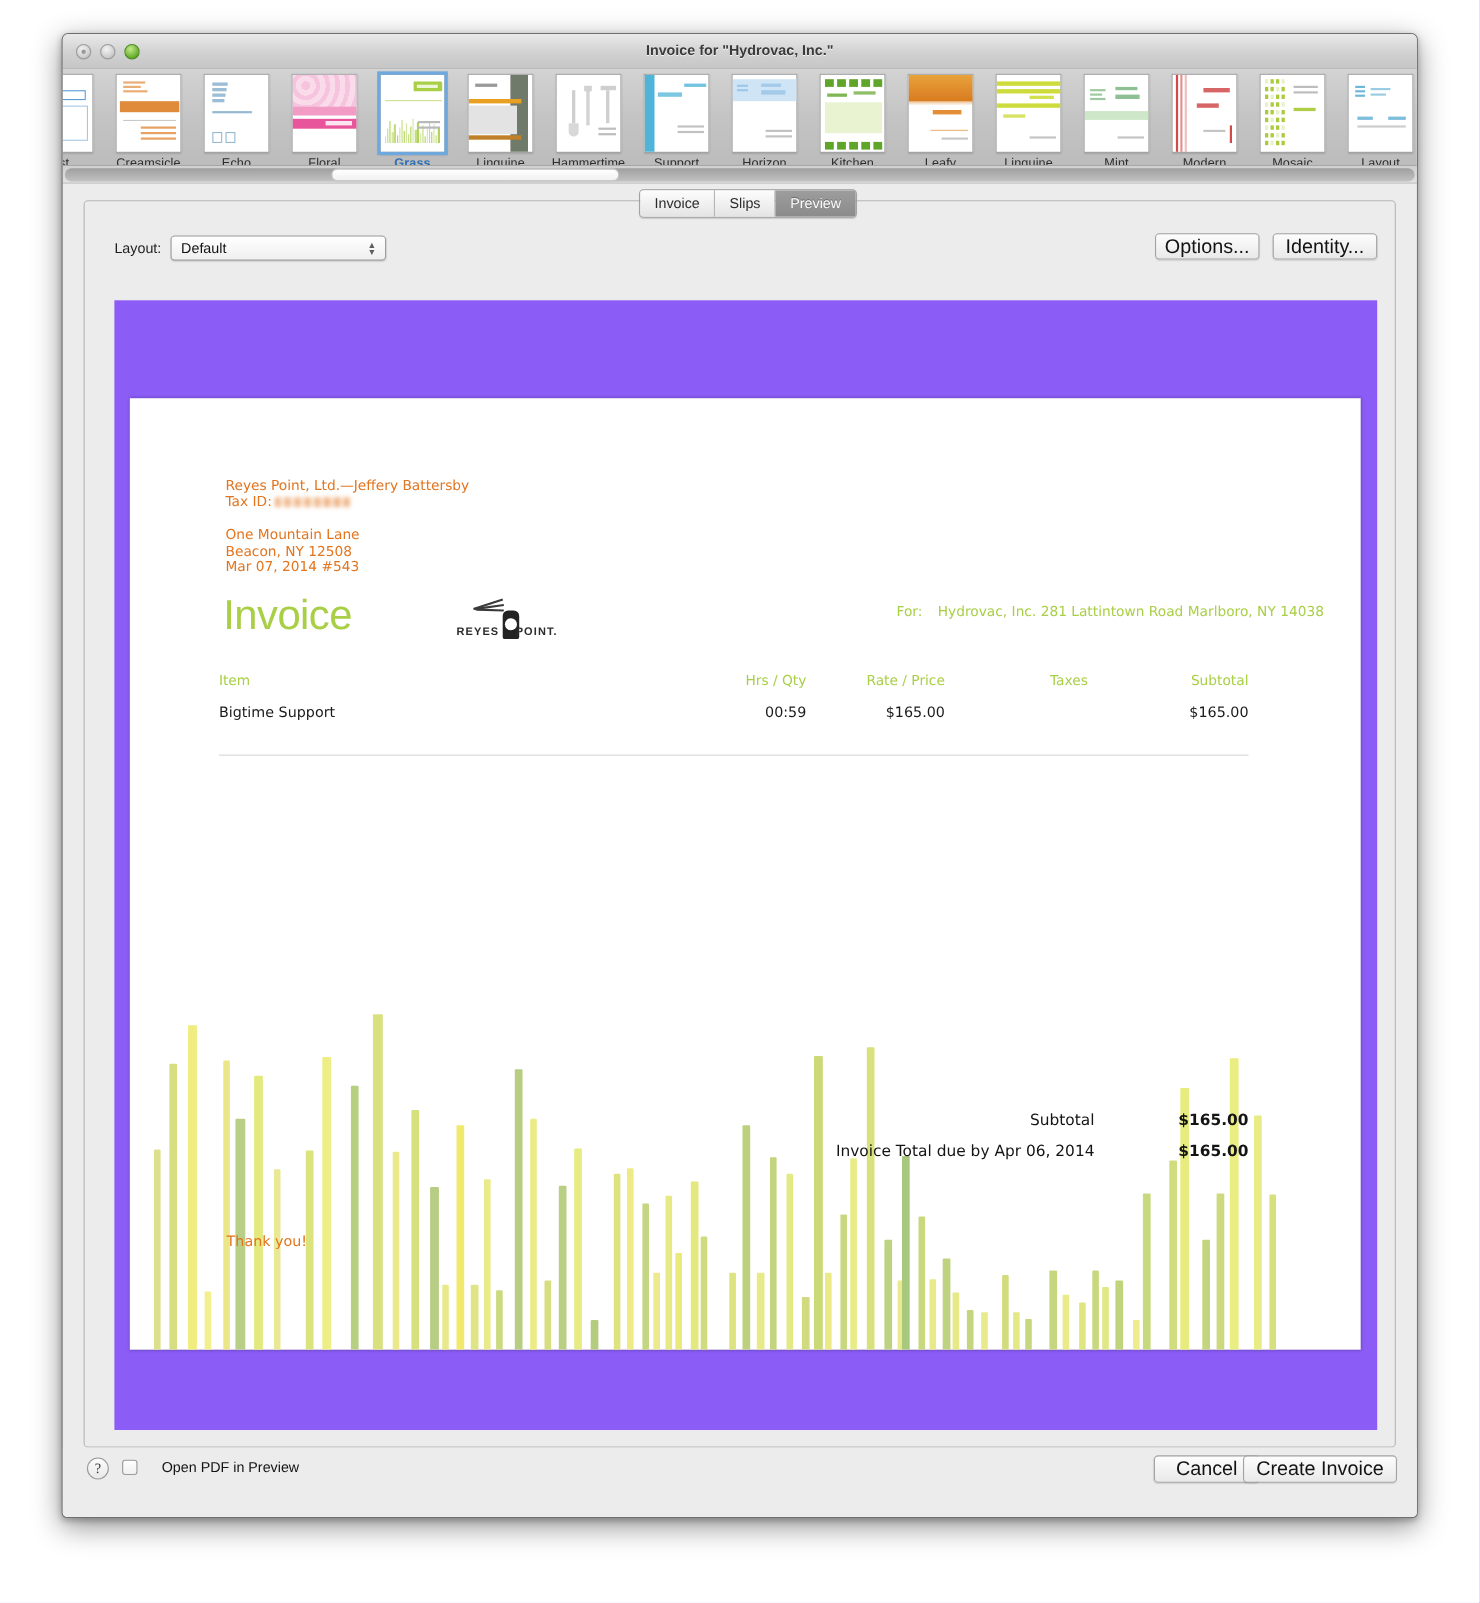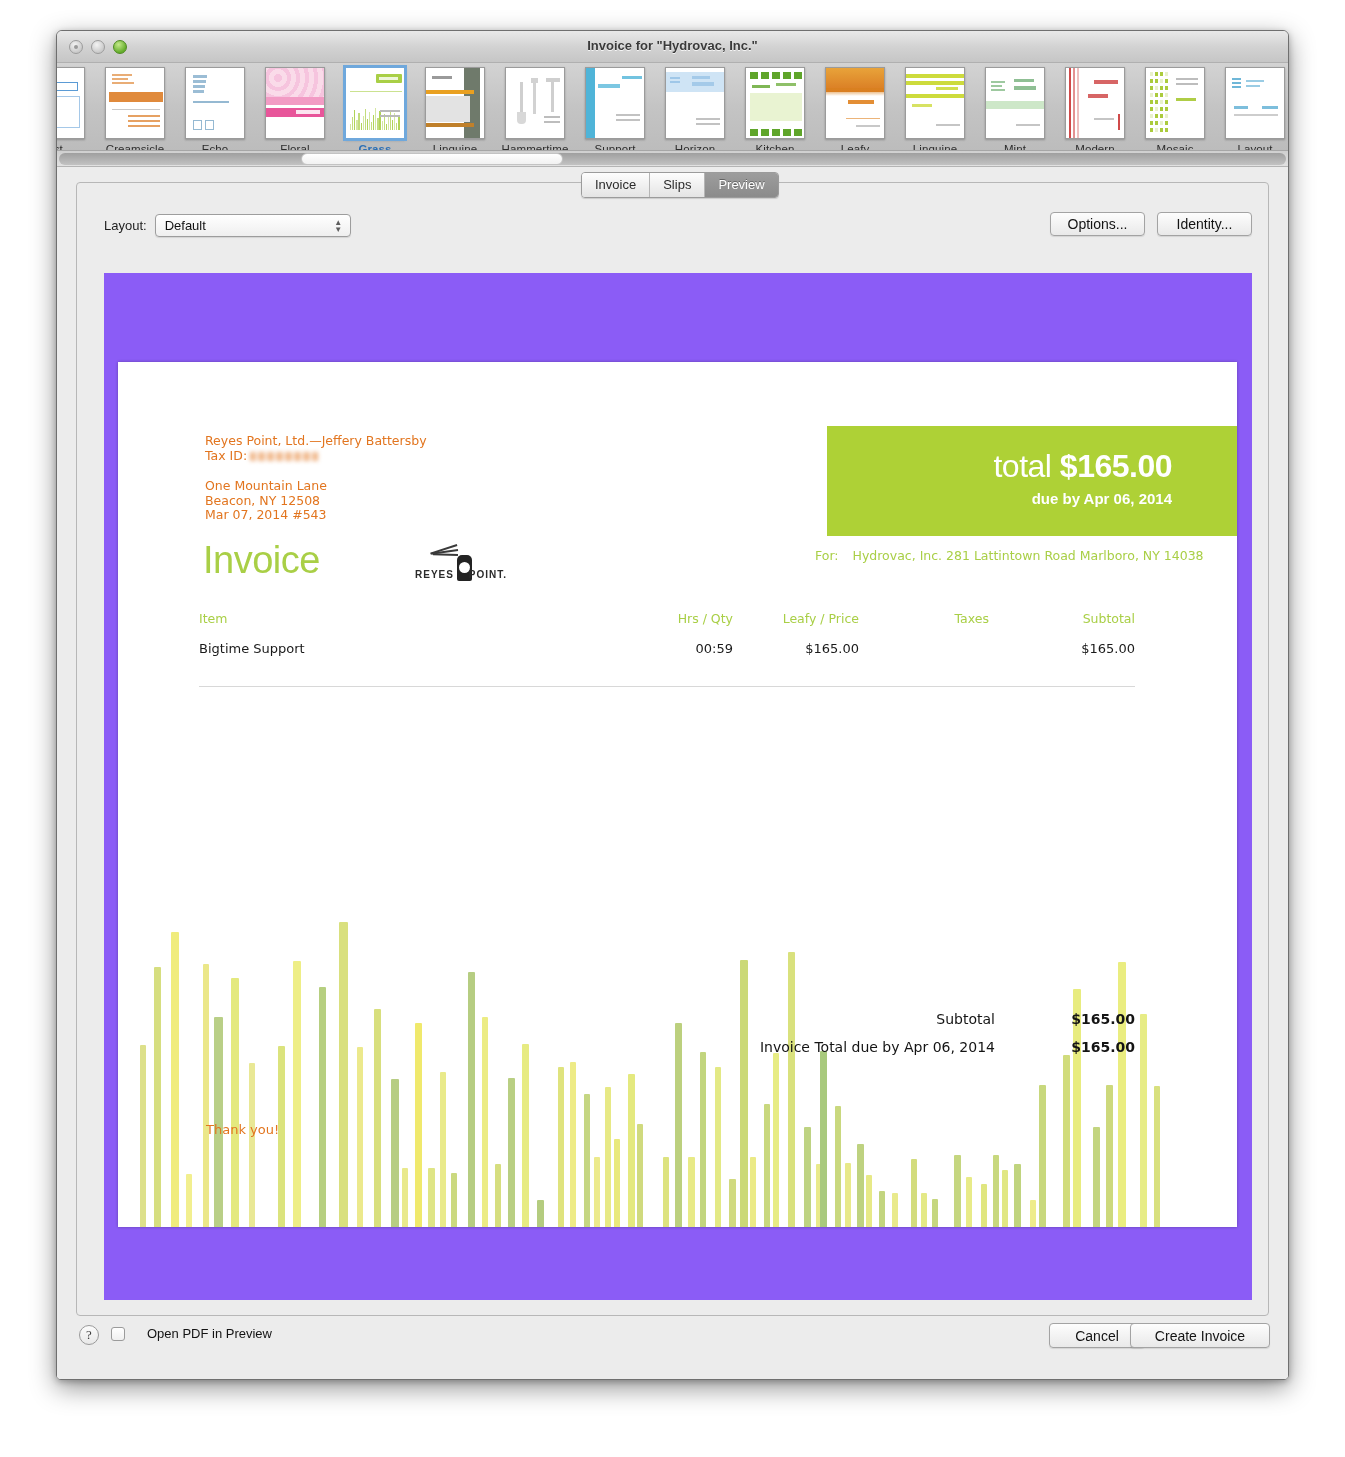--- a/index.html
+++ b/index.html
@@ -119,21 +119,21 @@
     border: 1px solid #9d9d9d; border-radius: 4px;
     box-shadow: 0 1px 1px rgba(0,0,0,0.1);
     font-size: 13px; color: #111; padding: 3px 0 0 9px;
   }
   #layout-select .arrows {
     position: absolute; right: 7px; top: 4px; width: 9px; height: 15px;
     color: #5d5d5d; font-size: 8px; line-height: 7px; text-align: center;
   }
 
   .btn {
-    height: 24px; padding: 0 2px; font-size: 14px; color: #131313;
+    height: 24px; padding: 0 2px; font-size: 18px; color: #131313;
     background: linear-gradient(to bottom,#fdfdfd,#e9e9e9);
     border: 1px solid #a3a3a3; border-radius: 4px;
     box-shadow: 0 1px 1px rgba(0,0,0,0.1);
     display: inline-flex; align-items: center; justify-content: center;
   }
   #options-btn { position: absolute; right: 123px; top: 29px; width: 95px; }
   #identity-btn { position: absolute; right: 16px; top: 29px; width: 95px; }
 
   
   #preview-area {
@@ -632,38 +632,31 @@
 
             <div id="logo">
               <span class="ray" style="left:14px;top:6px;width:28px;transform:rotate(-18deg)"></span>
               <span class="ray" style="left:16px;top:11px;width:27px;transform:rotate(-8deg)"></span>
               <span class="ray" style="left:18px;top:16px;width:25px;transform:rotate(2deg)"></span>
               <span class="fist"></span>
               <span class="word w1">REYES</span>
               <span class="word w2">POINT.</span>
             </div>
 
-            <div id="total-box">
-              <div id="total-line">
-                <span class="lbl">total</span>
-                <span>$165.00</span>
-              </div>
-              <div id="due-line">due by Apr 06, 2014</div>
-            </div>
 
             <div id="for-line">
               <span class="lbl">For:</span>
               <span>Hydrovac, Inc.  281 Lattintown Road  Marlboro, NY  14038</span>
             </div>
 
             <div id="items">
               <div class="row head">
                 <span class="c-item">Item</span>
                 <span class="c-hrs">Hrs / Qty</span>
-                <span class="c-rate">Leafy / Price</span>
+                <span class="c-rate">Rate / Price</span>
                 <span class="c-tax">Taxes</span>
                 <span class="c-sub">Subtotal</span>
               </div>
               <div class="row data">
                 <span class="c-item">Bigtime Support</span>
                 <span class="c-hrs">00:59</span>
                 <span class="c-rate">$165.00</span>
                 <span class="c-tax"></span>
                 <span class="c-sub">$165.00</span>
               </div>

